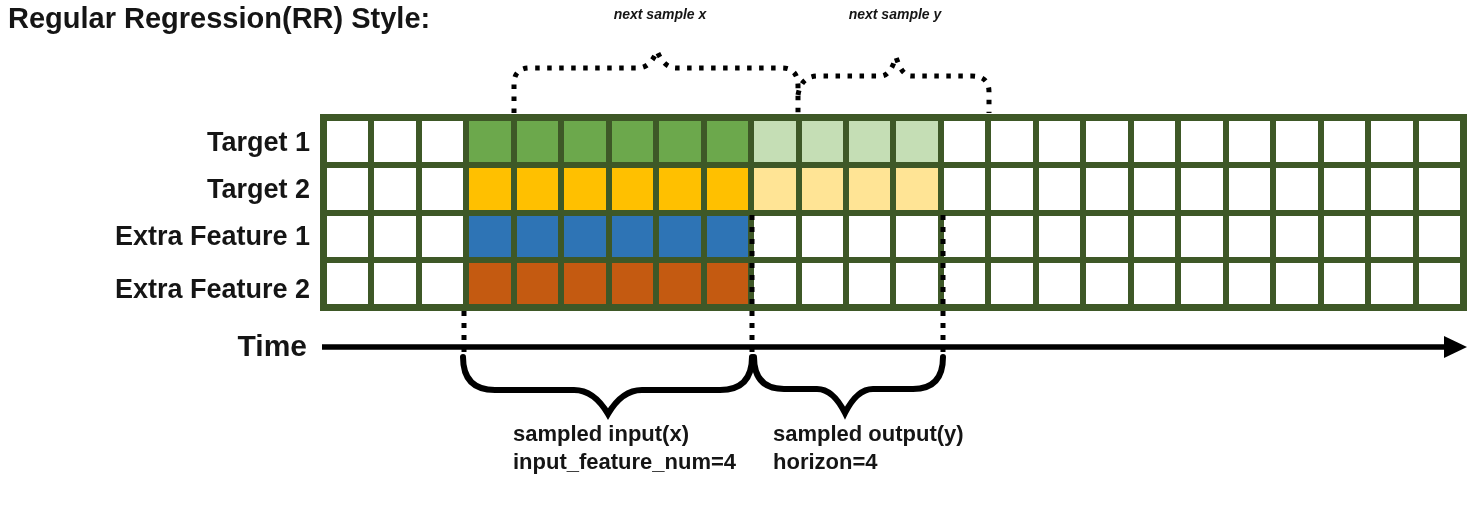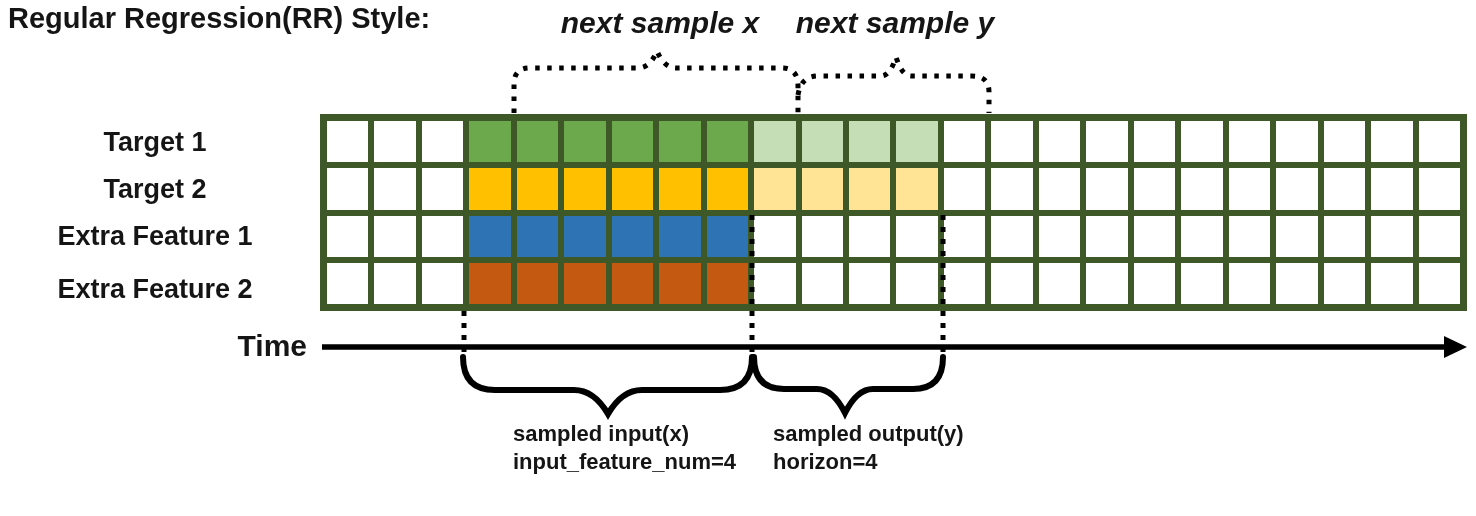--- a/index.html
+++ b/index.html
@@ -1,25 +1,25 @@
 <!DOCTYPE html>
 <html><head>
 <meta charset="utf-8">
 <style>
   html,body{margin:0;padding:0;background:#fff;}
   body{font-family:"Liberation Sans",sans-serif;color:#151515;}
   .canvas{position:relative;width:1476px;height:516px;background:#ffffff;overflow:hidden;}
   .title{position:absolute;left:8px;top:2px;font-size:29px;font-weight:bold;letter-spacing:0px;}
-  .top-label{position:absolute;top:6px;width:260px;text-align:center;font-size:30px;font-style:italic;font-weight:600;}
+  .top-label{position:absolute;top:6px;width:260px;text-align:center;font-size:14px;font-style:italic;font-weight:600;}
   .top-label.x{left:530px;}
   .top-label.y{left:765px;}
   .grid{position:absolute;left:320px;top:114px;width:1147px;height:197px;box-sizing:border-box;
         display:grid;grid-template-rows:repeat(4,1fr);gap:6px;padding:7px;background:#3E5827;}
   .cell{background:#fff;}
-  .row-label{position:absolute;left:0;width:310px;height:34px;line-height:34px;text-align:center;
+  .row-label{position:absolute;left:0;width:310px;height:34px;line-height:34px;text-align:right;
              font-size:27px;font-weight:bold;}
   .time-label{position:absolute;left:147px;top:329px;width:160px;text-align:right;
               font-size:30px;font-weight:bold;}
   .anno{position:absolute;top:420px;font-size:22px;font-weight:600;line-height:28px;white-space:nowrap;}
   .anno.input{left:513px;}
   .anno.output{left:773px;}
   svg.overlay{position:absolute;left:0;top:0;pointer-events:none;}
 </style>
 </head>
 <body>

